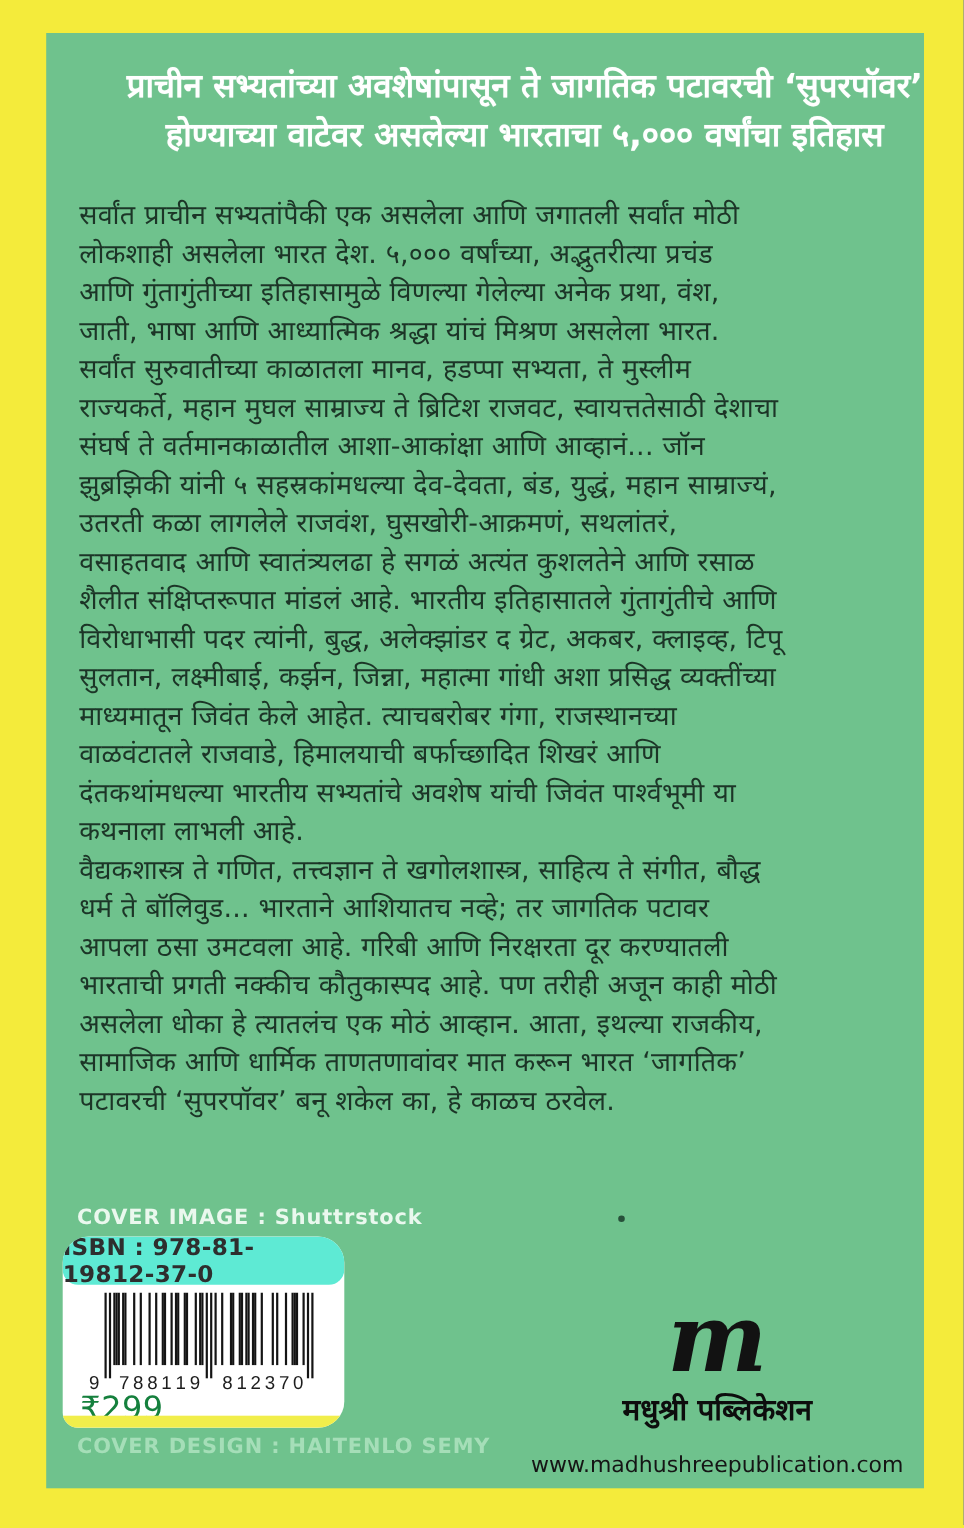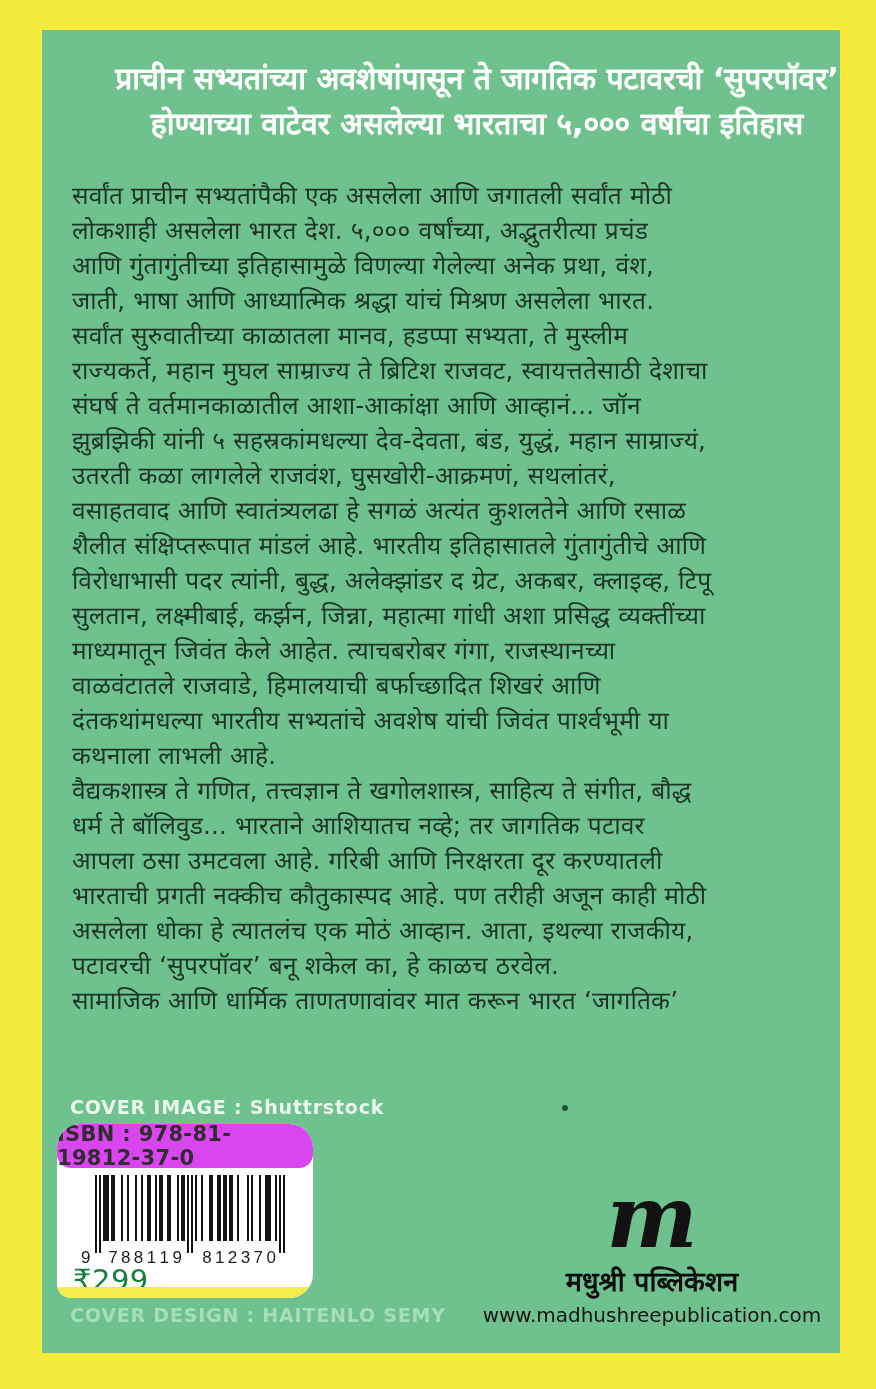--- a/index.html
+++ b/index.html
@@ -42,21 +42,21 @@
     color:#a5deb8;font-size:19px;font-weight:bold;letter-spacing:.8px;
   }
   .barcode-box{
     position:absolute;left:15px;top:1094px;
     width:256px;height:174px;
     background:#ffffff;
     border-radius:24px 24px 24px 14px;
     overflow:hidden;
   }
   .isbn-band{
-    height:44px;background:#d946ef;
+    height:44px;background:#5eead4;
     border-radius:22px 22px 14px 14px;
     display:flex;align-items:center;justify-content:center;
     color:#2e2e2e;font-size:21px;font-weight:600;letter-spacing:.3px;
   }
   .barcode-wrap{
     margin:7px auto 0 auto;width:212px;height:92px;
   }
   .barcode-wrap svg{display:block;}
   .barcode-digits{
     font-family:"Liberation Sans","DejaVu Sans",sans-serif;
@@ -77,21 +77,21 @@
   .pub-logo{
     font-family:"DejaVu Serif","Liberation Serif",serif;
     font-style:italic;font-weight:bold;
     font-size:86px;line-height:78px;color:#121212;
   }
   .pub-name{
     margin-top:6px;
     font-size:27px;font-weight:bold;color:#0d0d0d;
   }
   .pub-url{
-    margin-top:4px;
+    margin-top:20px;
     font-size:20px;color:#151515;
   }
 </style>
 </head>
 <body>
 
 <div class="cover">
   <div class="green-panel">
 
     <div class="title-block">
@@ -115,22 +115,22 @@
         <div>सुलतान, लक्ष्मीबाई, कर्झन, जिन्ना, महात्मा गांधी अशा प्रसिद्ध व्यक्तींच्या</div>
         <div>माध्यमातून जिवंत केले आहेत. त्याचबरोबर गंगा, राजस्थानच्या</div>
         <div>वाळवंटातले राजवाडे, हिमालयाची बर्फाच्छादित शिखरं आणि</div>
         <div>दंतकथांमधल्या भारतीय सभ्यतांचे अवशेष यांची जिवंत पार्श्वभूमी या</div>
         <div>कथनाला लाभली आहे.</div>
         <div>वैद्यकशास्त्र ते गणित, तत्त्वज्ञान ते खगोलशास्त्र, साहित्य ते संगीत, बौद्ध</div>
         <div>धर्म ते बॉलिवुड... भारताने आशियातच नव्हे; तर जागतिक पटावर</div>
         <div>आपला ठसा उमटवला आहे. गरिबी आणि निरक्षरता दूर करण्यातली</div>
         <div>भारताची प्रगती नक्कीच कौतुकास्पद आहे. पण तरीही अजून काही मोठी</div>
         <div>असलेला धोका हे त्यातलंच एक मोठं आव्हान. आता, इथल्या राजकीय,</div>
+        <div>सामाजिक आणि धार्मिक ताणतणावांवर मात करून भारत ‘जागतिक’</div>
         <div>पटावरची ‘सुपरपॉवर’ बनू शकेल का, हे काळच ठरवेल.</div>
-        <div>सामाजिक आणि धार्मिक ताणतणावांवर मात करून भारत ‘जागतिक’</div>
       </div>
 
     <div class="ink-speck"></div>
 
     <div class="credit-image">COVER IMAGE : Shuttrstock</div>
 
     <div class="barcode-box">
       <div class="isbn-band">ISBN : 978-81-19812-37-0</div>
       <div class="barcode-wrap">
         <svg id="barcode-svg" width="212" height="92" viewBox="0 0 212 92" xmlns="http://www.w3.org/2000/svg">

